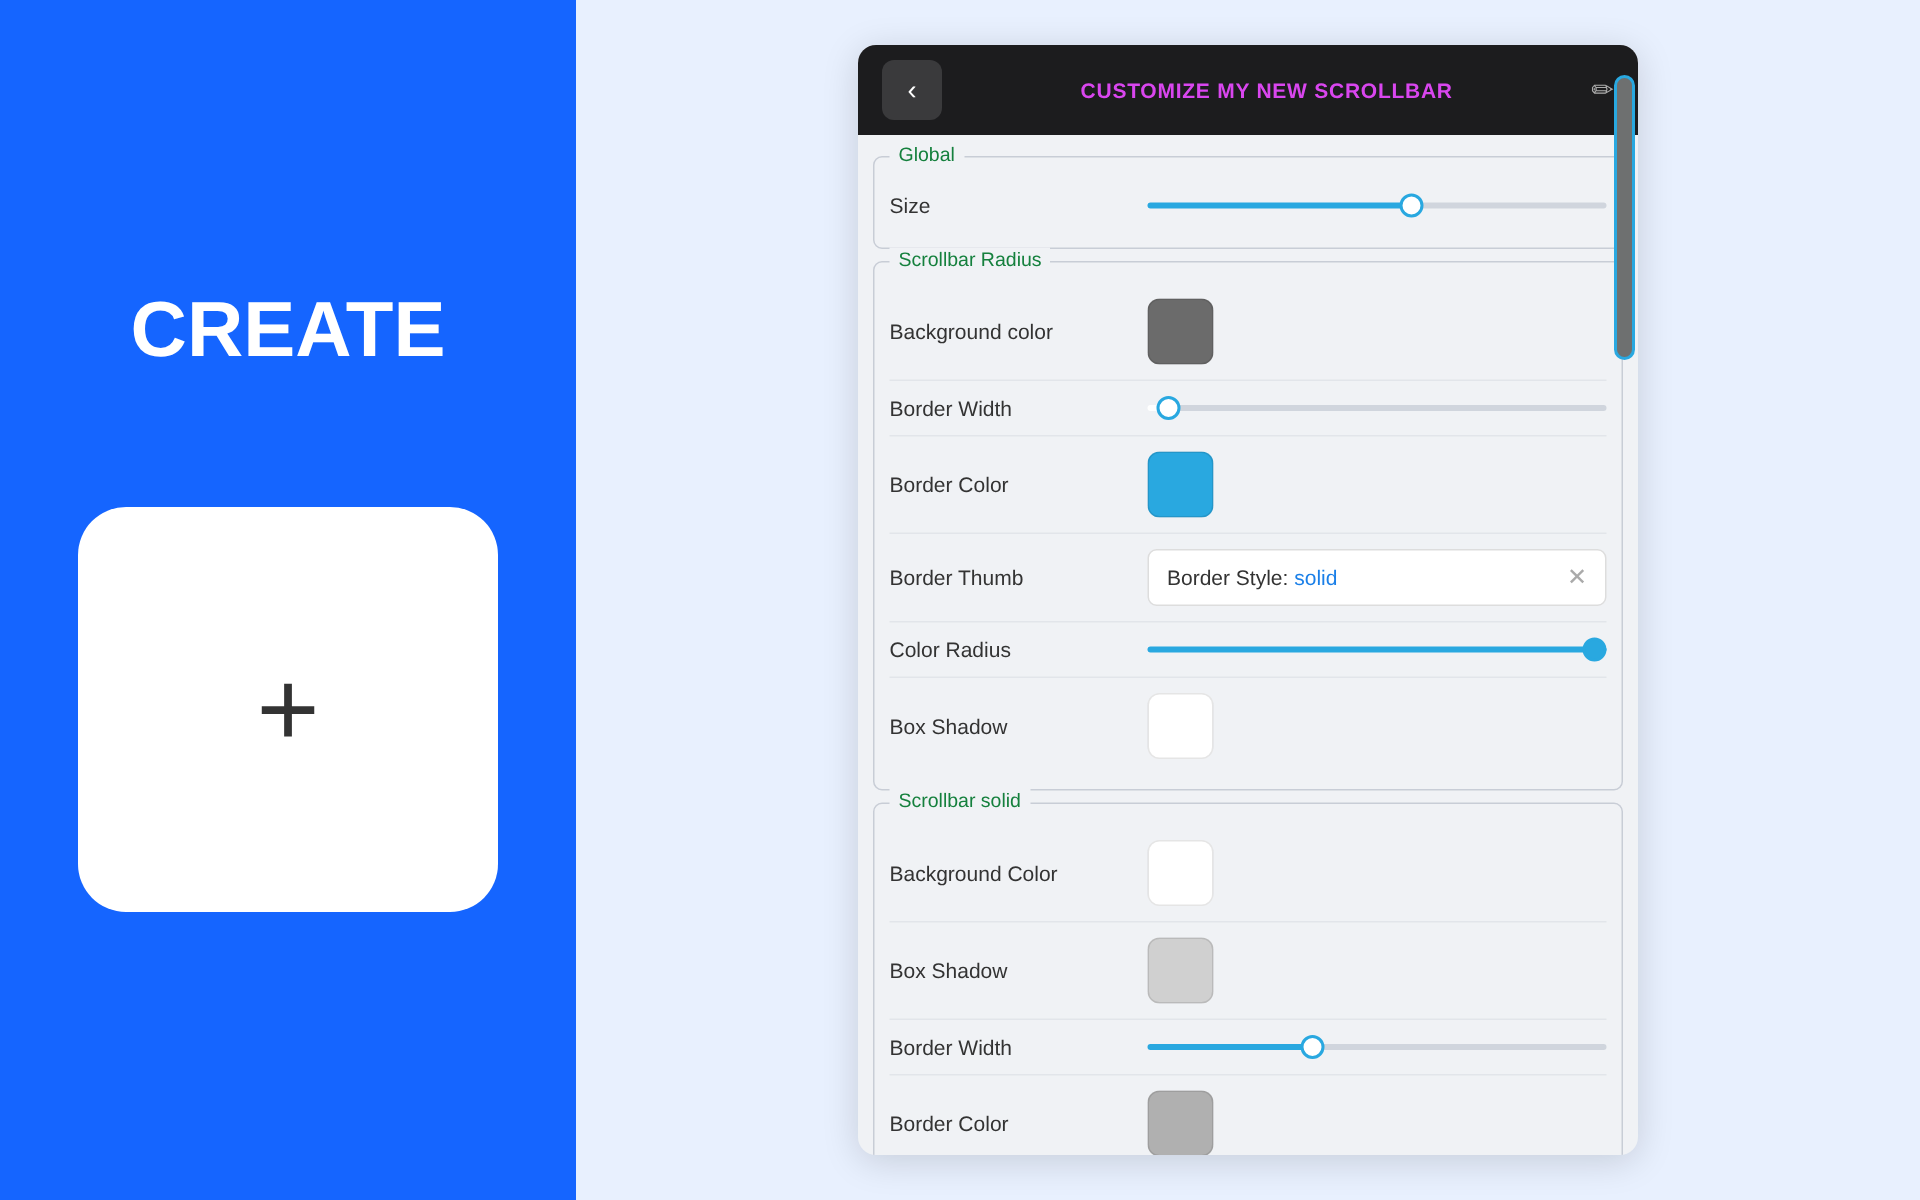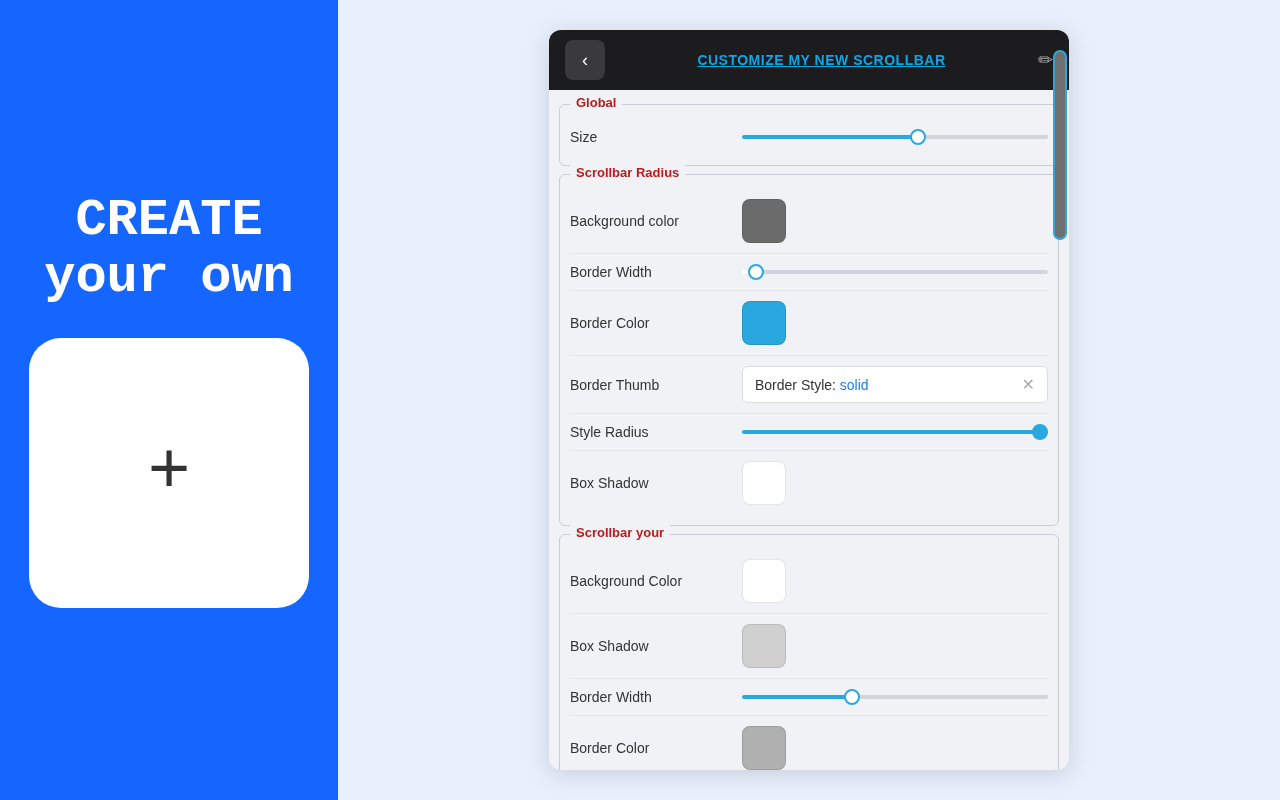--- a/index.html
+++ b/index.html
@@ -6,30 +6,29 @@
     body {
       width: 1280px;
       height: 800px;
       display: flex;
       font-family: -apple-system, BlinkMacSystemFont, 'Segoe UI', sans-serif;
       overflow: hidden;
     }
 
     
     .left-panel {
-      width: 338px;
+      width: 384px;
       height: 800px;
       background: #1565ff;
       display: flex;
       flex-direction: column;
       align-items: center;
       justify-content: center;
       gap: 32px;
       flex-shrink: 0;
-      font-family: Liberation Mono, monospace;
     }
 
     .hero-text {
       color: #fff;
       font-size: 52px;
       font-weight: 900;
       text-align: center;
       line-height: 1.1;
     }
 
@@ -94,26 +93,25 @@
       cursor: pointer;
       display: flex;
       align-items: center;
       justify-content: center;
       color: #fff;
       font-size: 18px;
     }
 
     .window-title {
       flex: 1;
-      color: #0ea5e9;
+      color: #d946ef;
       font-size: 14px;
       font-weight: 700;
       letter-spacing: 0.5px;
       text-align: center;
-      text-decoration: underline;
     }
 
     .edit-icon {
       color: #aaa;
       font-size: 18px;
       cursor: pointer;
     }
 
     
     .window-content {
@@ -164,22 +162,22 @@
       position: relative;
     }
 
     .section-border .section-title {
       position: absolute;
       top: -10px;
       left: 10px;
       background: #f0f2f5;
       padding: 0 6px;
       font-size: 13px;
-      font-weight: 700;
-      color: #b91c1c;
+      font-weight: 400;
+      color: #15803d;
     }
 
     .section-content {
       padding-top: 14px;
     }
 
     
     .property-row {
       display: flex;
       align-items: center;
@@ -314,21 +312,21 @@
       margin-left: 8px;
     }
   </style>
 </head>
 <body>
 
 <div class="left-panel">
   <div>
     <div class="hero-text">CREATE</div>
     <div class="hero-text sub">
-      <span>your own</span><br>
+      <br>
     </div>
   </div>
   <div class="create-card">
     <span class="plus-icon">+</span>
   </div>
 </div>
 
 <div class="right-panel">
 
   <div class="customizer-window">
@@ -384,38 +382,38 @@
             <span class="property-label">Border Thumb</span>
             <div class="property-control">
               <div class="dropdown-field">
                 <span class="value">Border Style: <span style="color:#1a7fe8;">solid</span></span>
                 <span class="dropdown-close">✕</span>
               </div>
             </div>
           </div>
 
           <div class="property-row">
-            <span class="property-label">Style Radius</span>
+            <span class="property-label">Color Radius</span>
             <div class="property-control">
               <input type="range" class="slider full-blue" min="0" max="100" value="100" style="">
             </div>
           </div>
 
           <div class="property-row">
             <span class="property-label">Box Shadow</span>
             <div class="property-control">
               <div class="color-swatch white"></div>
             </div>
           </div>
 
         </div>
       </div>
 
       <div class="section-border">
-        <div class="section-title">Scrollbar your</div>
+        <div class="section-title">Scrollbar solid</div>
         <div class="section-content">
 
           <div class="property-row">
             <span class="property-label">Background Color</span>
             <div class="property-control">
               <div class="color-swatch white"></div>
             </div>
           </div>
 
           <div class="property-row">

